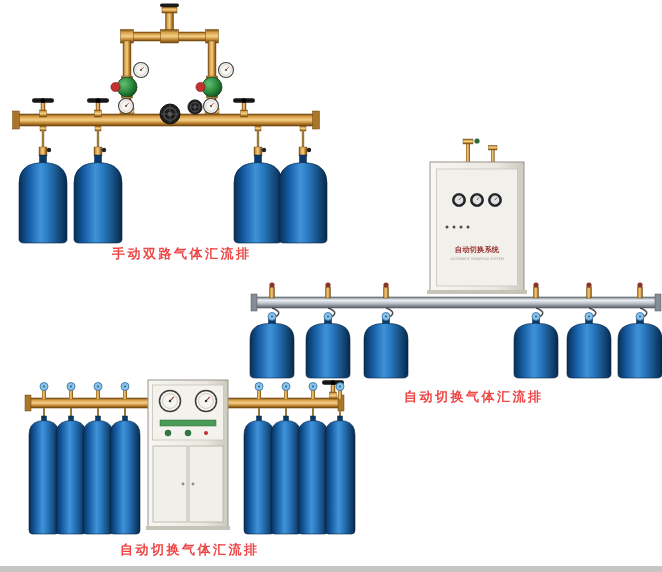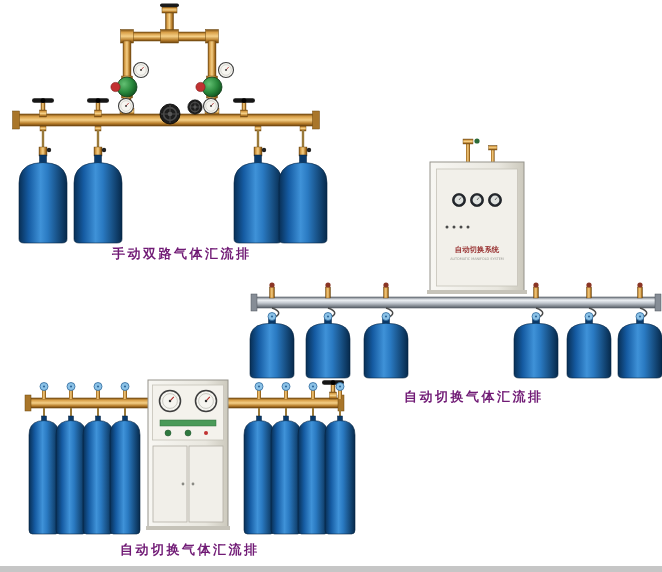--- a/index.html
+++ b/index.html
@@ -1,21 +1,21 @@
 <!DOCTYPE html>
 <html><head>
 <meta charset="utf-8">
 <style>
   * { margin:0; padding:0; box-sizing:border-box; }
   html,body { width:662px; height:572px; background:#ffffff; overflow:hidden; }
   .canvas { position:relative; width:662px; height:572px; background:#ffffff;
             font-family:"DejaVu Sans", sans-serif; }
   .canvas > svg { position:absolute; left:0; top:0; display:block; }
   .caption { position:absolute; font-weight:bold; font-size:13px; letter-spacing:2.5px;
-             color:#701a75; white-space:nowrap; font-family:"DejaVu Sans", sans-serif; }
+             color:#ef4444; white-space:nowrap; font-family:"DejaVu Sans", sans-serif; }
   svg text { font-family:"DejaVu Sans", sans-serif; }
 </style>
 </head>
 <body>
 
 <div class="canvas">
 
 <svg width="662" height="572" viewBox="0 0 662 572">
   <defs>
     <linearGradient id="gBrass" x1="0" y1="0" x2="0" y2="1">

